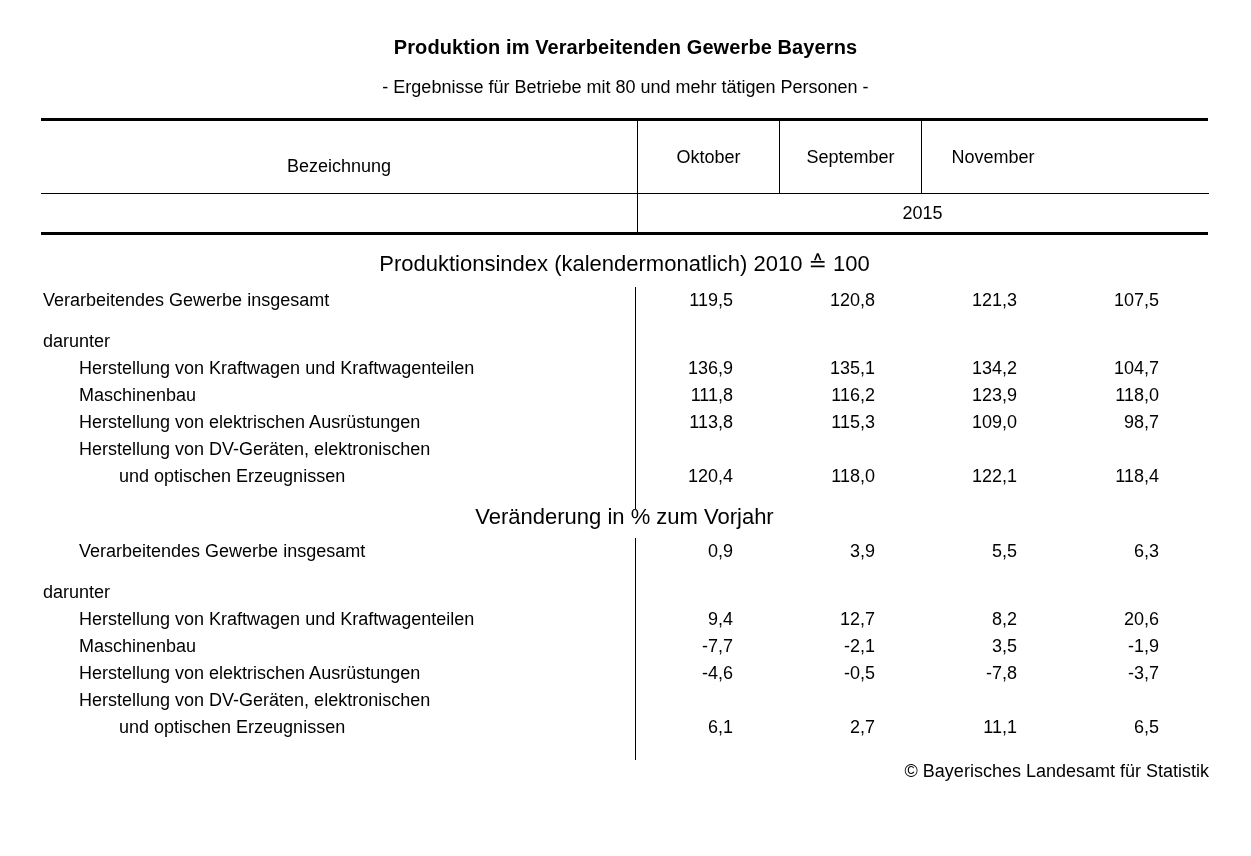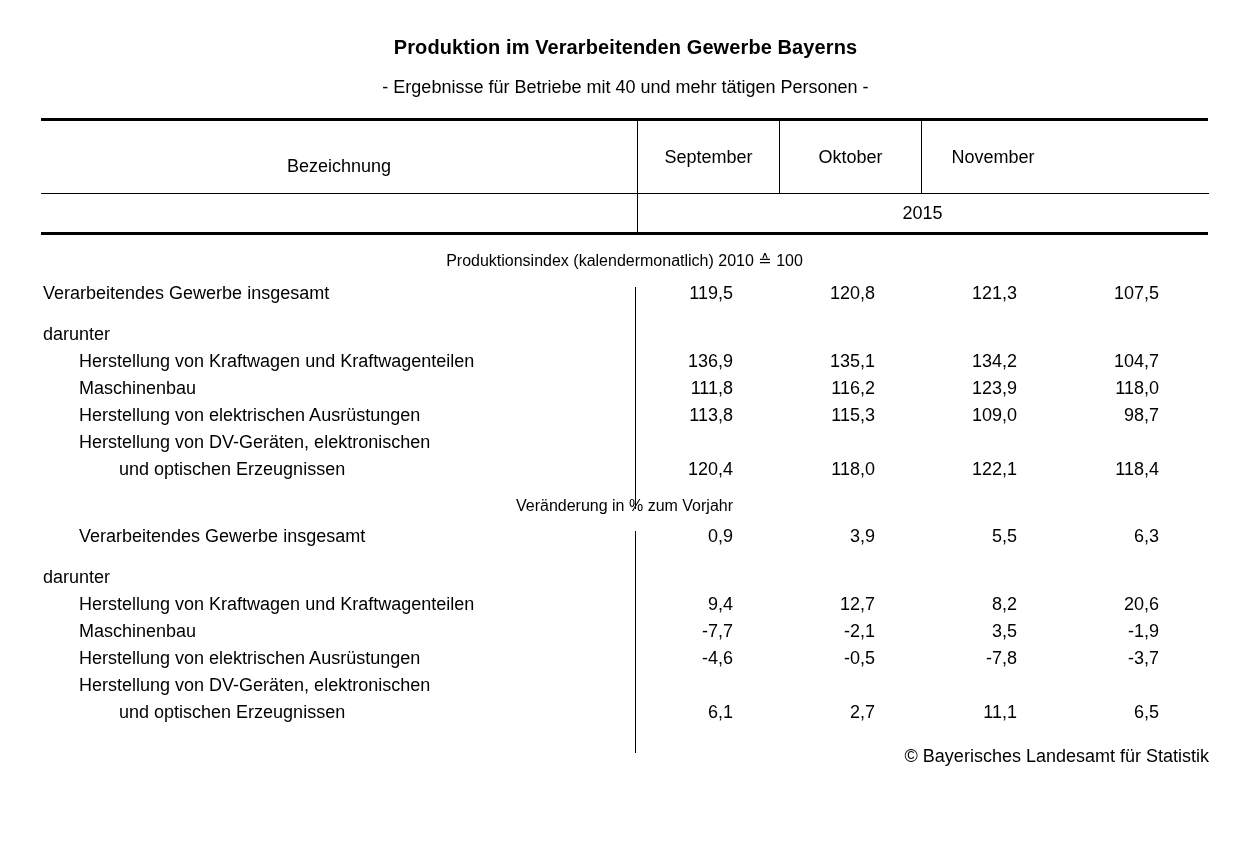--- a/index.html
+++ b/index.html
@@ -111,21 +111,21 @@
   
   .vline {
     position: absolute;
     left: 594px;
     width: 1px;
     background: #000;
   }
 
   .section-caption {
     text-align: center;
-    font-size: 16px;
+    font-size: 22px;
     padding: 16px 0 10px 0;
   }
   .section-caption.second {
     padding: 14px 0 8px 0;
     text-align: center;
   }
 
   .row {
     display: flex;
     align-items: flex-start;
@@ -158,30 +158,30 @@
     margin: 0 42px 0 0;
     padding-top: 20px;
   }
 </style>
 </head>
 <body>
 
 <div class="page">
 
   <h1 class="title">Produktion im Verarbeitenden Gewerbe Bayerns</h1>
-  <h2 class="subtitle">- Ergebnisse für Betriebe mit 40 und mehr tätigen Personen -</h2>
+  <h2 class="subtitle">- Ergebnisse für Betriebe mit 80 und mehr tätigen Personen -</h2>
 
   <div class="table-wrap">
 
     <div class="rule-top"></div>
 
     <div class="header-row">
       <div class="hdr-bez">Bezeichnung</div>
+      <div class="hdr-month">Oktober</div>
       <div class="hdr-month">September</div>
-      <div class="hdr-month">Oktober</div>
       <div class="hdr-month">November</div>
     </div>
 
     <div class="year-row">
       <div class="year-left"></div>
       <div class="year-right">2015</div>
     </div>
 
     <div class="rule-bottom"></div>
 

